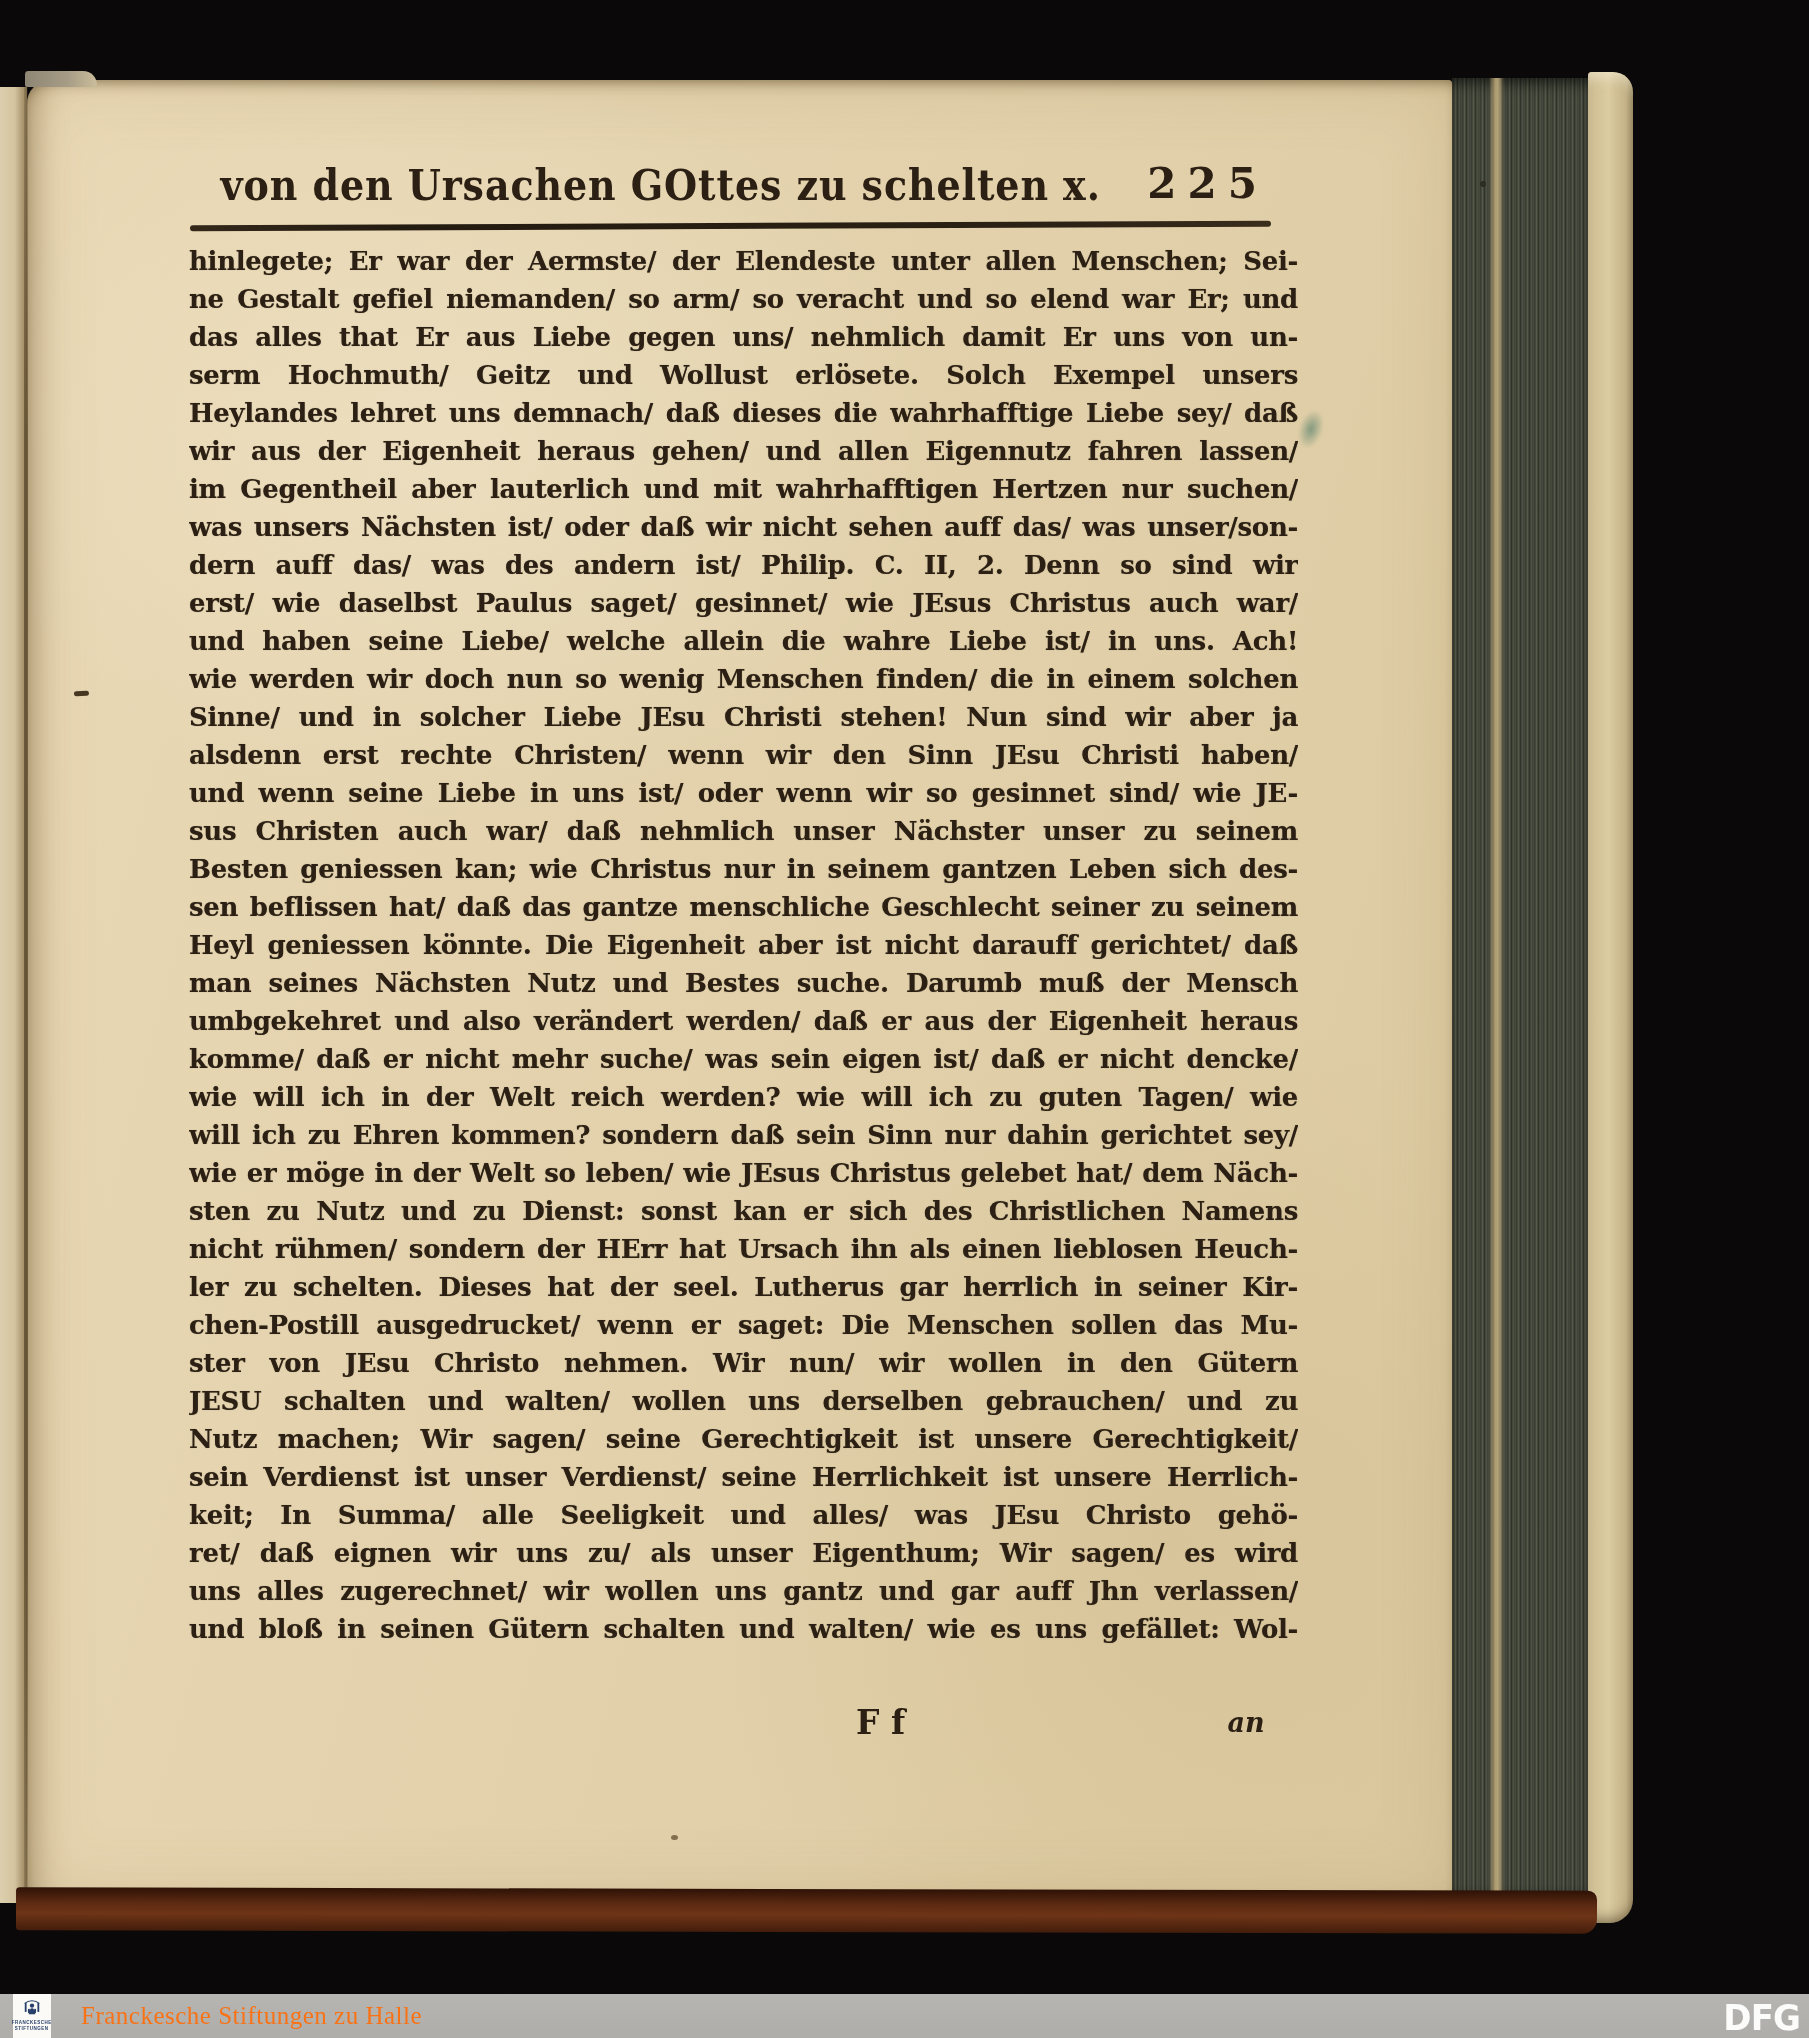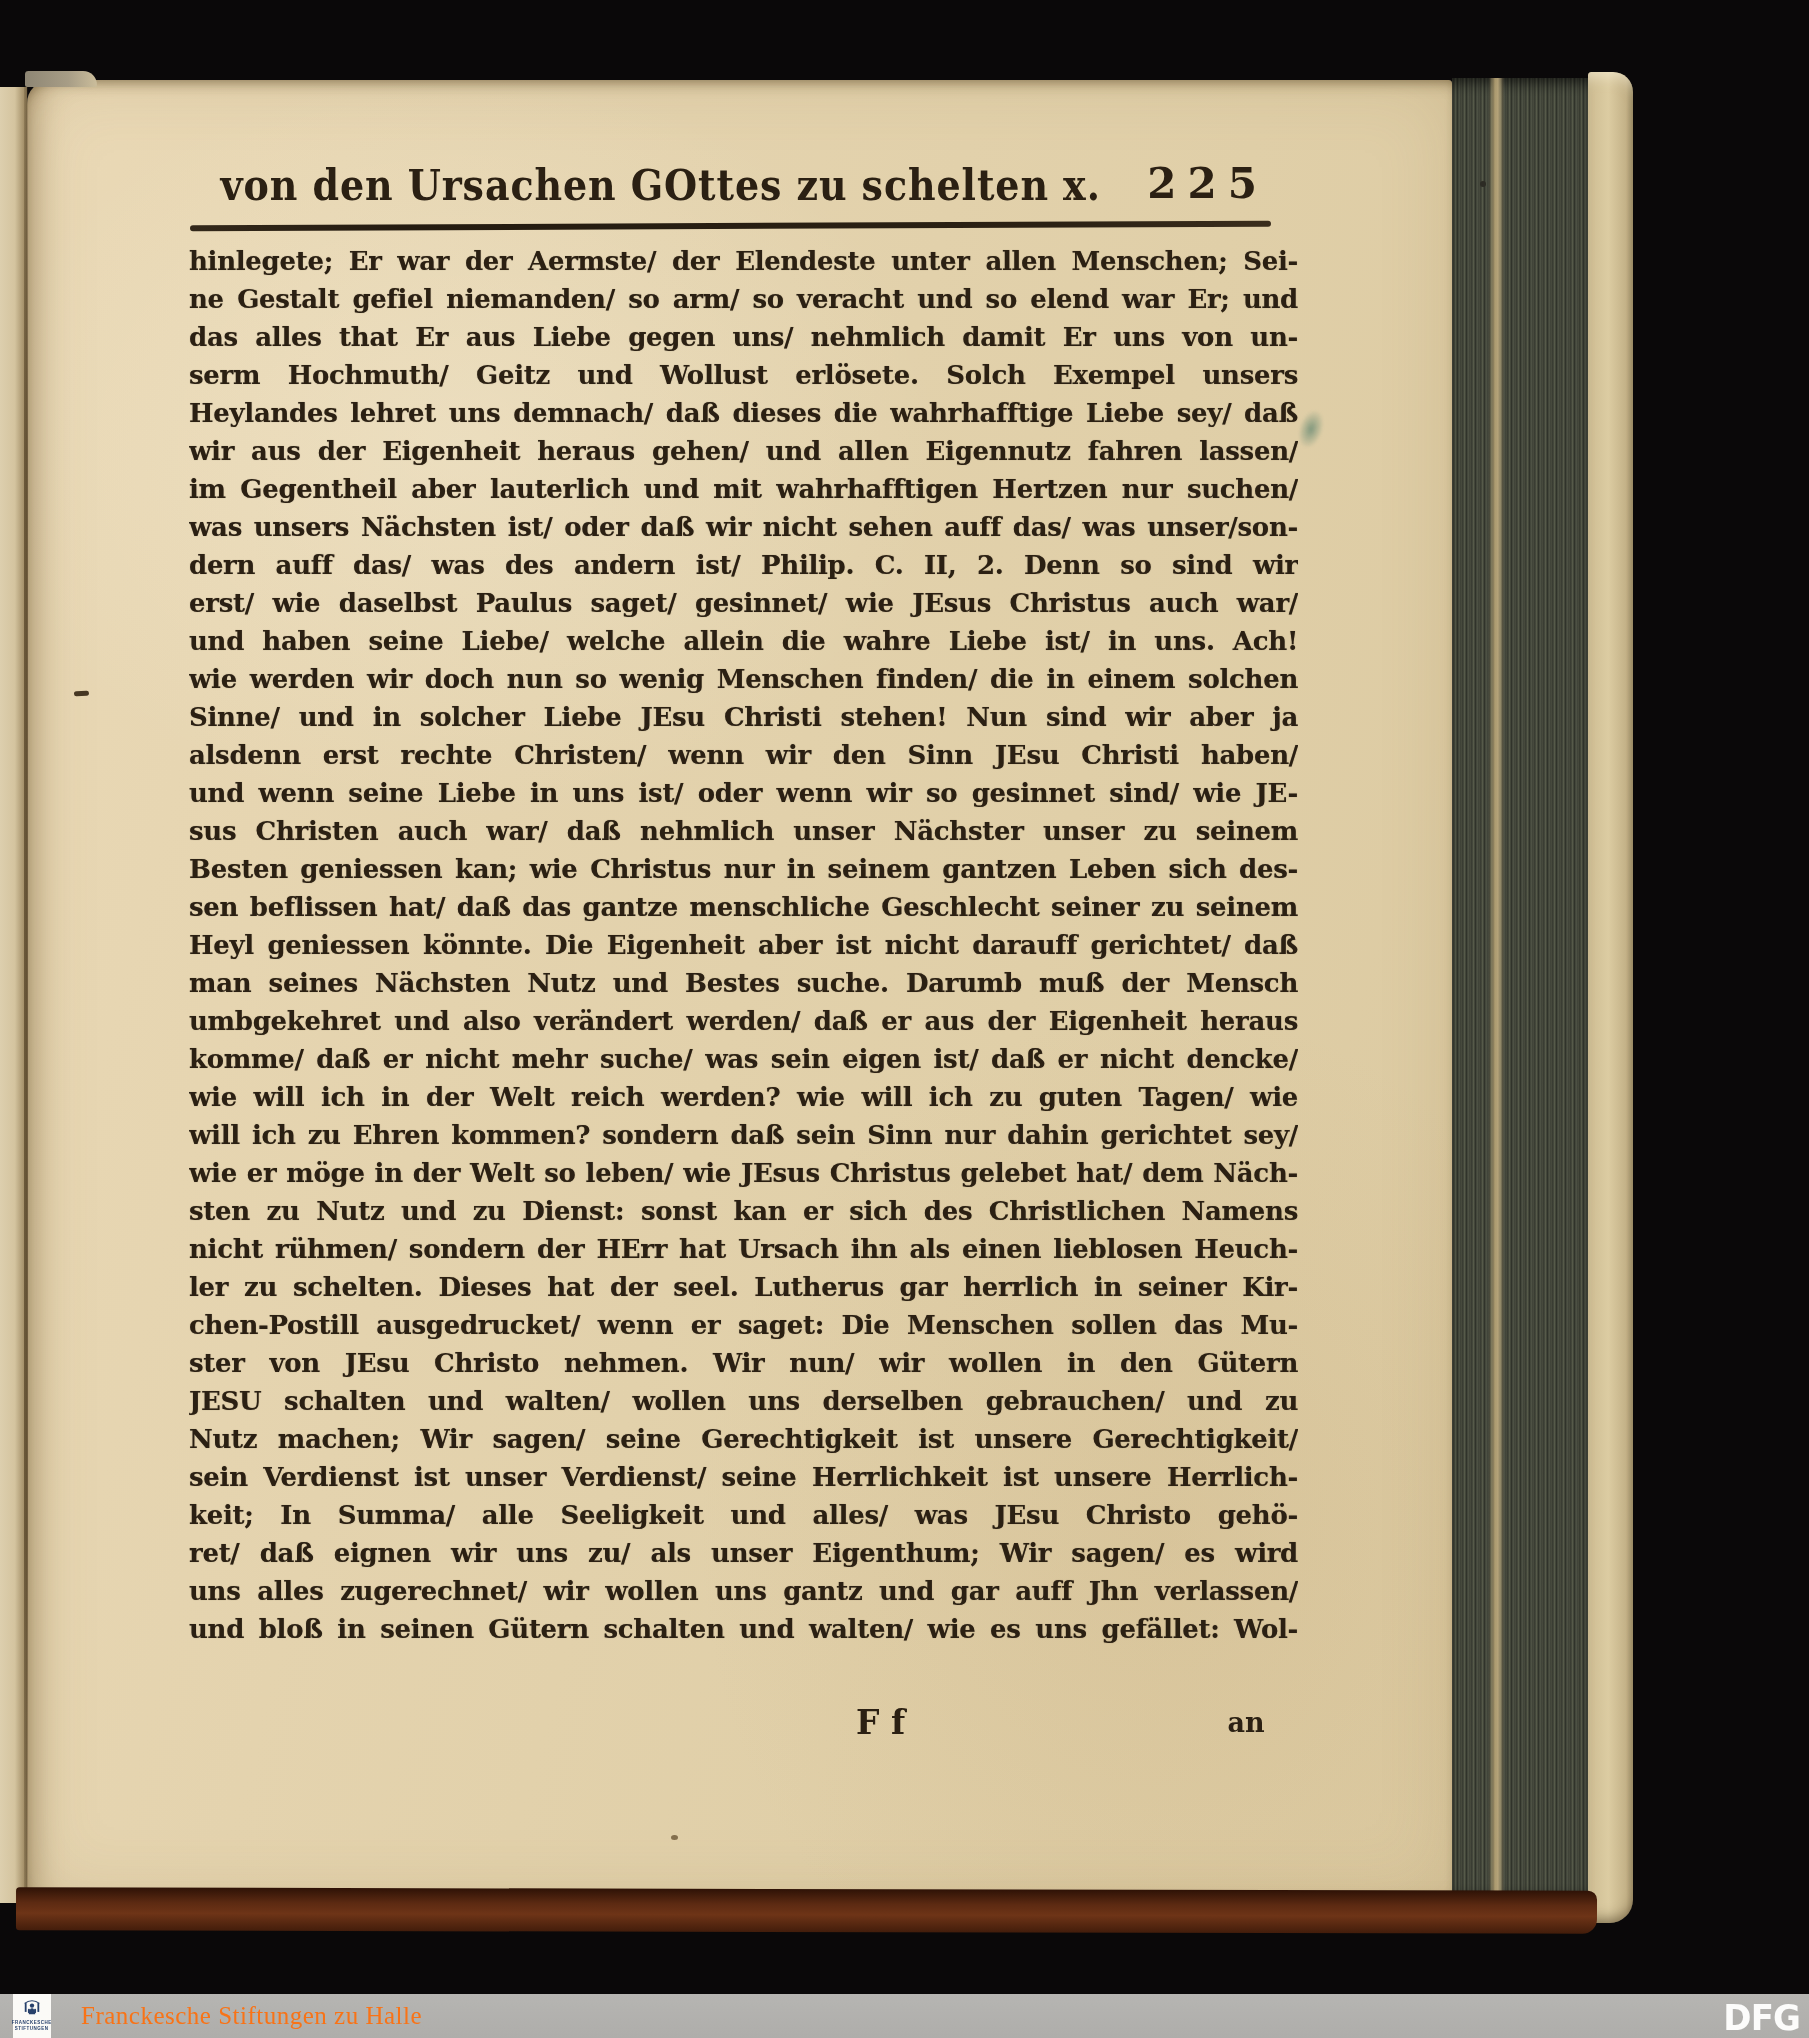--- a/index.html
+++ b/index.html
@@ -100,21 +100,21 @@
     text-align:justify;text-align-last:justify;overflow:hidden;
     text-shadow:0 0 0.9px rgba(43,32,19,.45);
   }
   .sig-row{
     position:absolute;left:161px;top:1659px;width:1109px;height:40px;margin-top:44px;
   }
   .sig-mark{
     position:absolute;left:695px;top:0;font-size:33px;font-weight:bold;color:#2b2013;
   }
   .catchword{
-    position:absolute;right:5.4px;top:3.6px;font-size:27px;font-weight:bold;color:#2b2013;
+    position:absolute;right:5.4px;top:3.6px;font-size:27px;font-weight:bold;color:#2b2013;font-style:italic;
   }
 
   
   .footer-bar{
     position:absolute;left:0;top:1994px;width:1809px;height:45px;
     background:linear-gradient(180deg,#b6b5b2,#aeadaa);
   }
   .logo-box{
     position:absolute;left:12.7px;top:1994px;width:38px;height:45px;
     background:#fbfaf7;display:flex;flex-direction:column;align-items:center;

